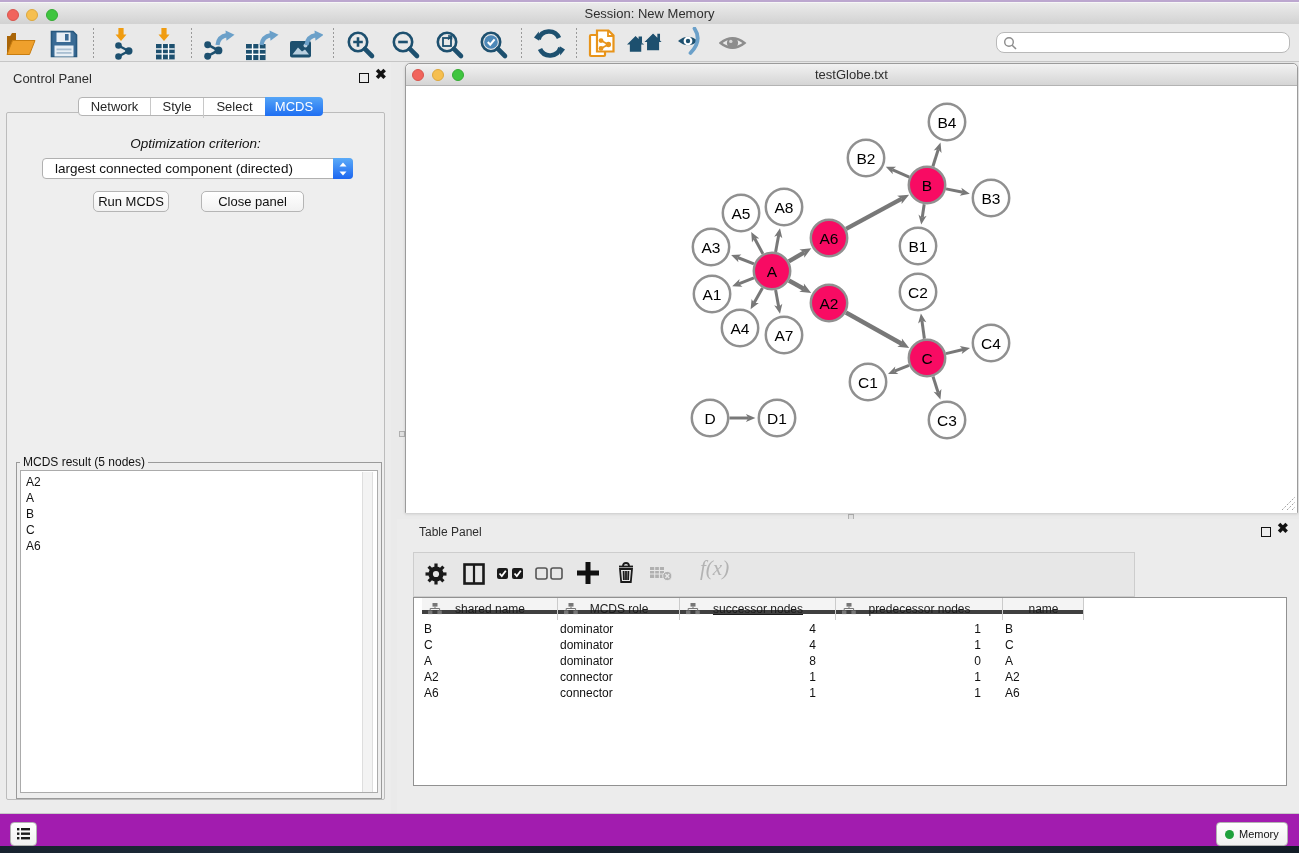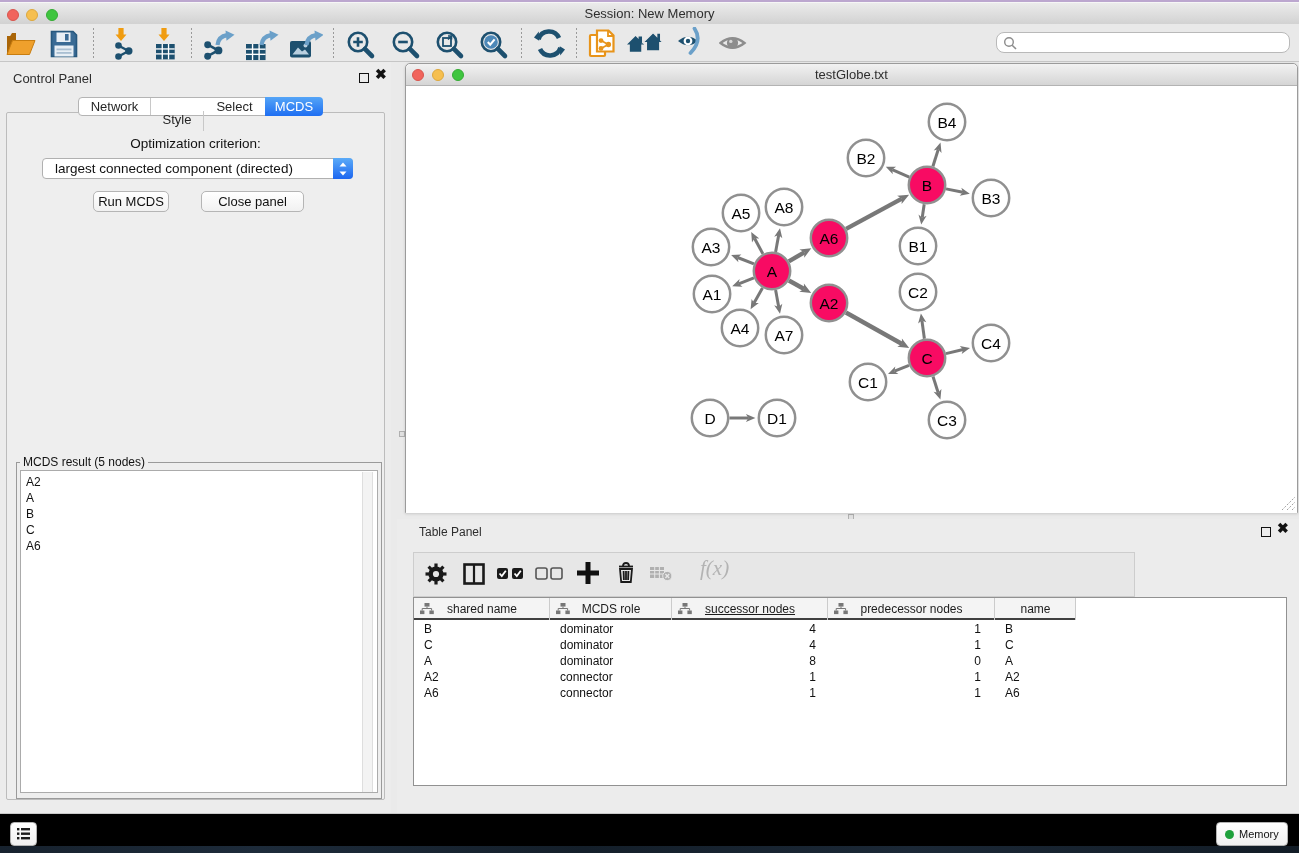--- a/index.html
+++ b/index.html
@@ -196,26 +196,26 @@
 
 <div class="abs" style="left:0;top:62px;width:391px;height:751px;background:#ececec;">
   <div class="abs" style="left:13px;top:9px;font-size:13px;color:#2d2d2d;">Control Panel</div>
   <div class="abs" style="left:359px;top:11px;width:10px;height:10px;border:1.5px solid #111;"></div>
   <div class="abs" style="left:375px;top:4px;font-size:14px;font-weight:bold;color:#111;">✖</div>
 
   <div class="abs" style="left:6px;top:50px;width:379px;height:688px;background:#eeeeee;border:1px solid #bcbcbc;border-radius:2px;"></div>
 
   <div class="abs" style="left:78px;top:35px;width:243px;height:19px;background:#fff;border:1px solid #b4b4b4;border-radius:4px;font-size:13px;color:#262626;">
     <div class="abs" style="left:0;top:0;width:72px;height:17px;line-height:17px;text-align:center;border-right:1px solid #c8c8c8;">Network</div>
-    <div class="abs" style="left:72px;top:0;width:53px;height:20px;line-height:17px;text-align:center;border-right:1px solid #c8c8c8;margin-top:13px;">Style</div>
+    <div class="abs" style="left:72px;top:0;width:53px;height:20px;line-height:17px;text-align:center;border-right:1px solid #c8c8c8;">Style</div>
     <div class="abs" style="left:125px;top:0;width:61px;height:17px;line-height:17px;text-align:center;">Select</div>
     <div class="abs" style="left:186px;top:-1px;width:58px;height:19px;line-height:19px;text-align:center;background:linear-gradient(#55a5f7,#1e6ef2);border-radius:0 4px 4px 0;color:#fff;">MCDS</div>
   </div>
 
-  <div class="abs" style="left:8px;top:74px;width:375px;text-align:center;font-size:13.5px;color:#111;">Optimization criterion:</div>
+  <div class="abs" style="left:8px;top:74px;width:375px;text-align:center;font-size:13.5px;color:#111;font-style:italic;">Optimization criterion:</div>
 
   <div class="abs" style="left:42px;top:96px;width:311px;height:21px;background:#fff;border:1px solid #b0b0b0;border-radius:4px;">
     <div class="abs" style="left:12px;top:2px;font-size:13.5px;color:#111;">largest connected component (directed)</div>
     <div class="abs" style="right:-1px;top:-1px;width:20px;height:21px;background:linear-gradient(#5babf8,#1c66f0);border-radius:0 4px 4px 0;">
       <svg width="20" height="22" viewBox="0 0 20 22">
           <path d="M6.5 8.5 L10 4.5 L13.5 8.5 Z M6.5 13.5 L10 17.5 L13.5 13.5 Z" fill="#fff"></path>
         </svg>
     </div>
   </div>
 
@@ -293,21 +293,21 @@
           <line x1="9.4" y1="3" x2="9.4" y2="14"></line>
         </g>
         <circle cx="17.3" cy="12" r="4.6" fill="#b0b0b0" stroke="#e7e7e7" stroke-width="1"></circle>
         <path d="M15.4 10.1 L19.2 13.9 M19.2 10.1 L15.4 13.9" stroke="#e7e7e7" stroke-width="1.4"></path>
       </svg>
 <div class="abs" style="left:286px;top:3px;font-family:'Liberation Serif',serif;font-style:italic;font-size:21px;color:#b3b3b3;">f(x)</div>
   </div>
 
   <div class="abs" style="left:16px;top:78px;width:874px;height:189px;background:#fff;border:1px solid #919191;">
 
-    <div class="abs" style="left:0;top:0;width:662px;height:22px;background:#f4f4f4;border-bottom:2px solid #404040;font-size:12px;color:#1c1c1c;">
+    <div class="abs" style="left:8px;top:0;width:662px;height:16px;background:#f4f4f4;border-bottom:4px solid #404040;font-size:12px;color:#1c1c1c;">
       <div class="abs" style="left:0;top:0;width:136px;height:22px;border-right:1px solid #cbcbcb;">
           <span class="abs" style="left:0;width:136px;top:4px;text-align:center;">shared name</span>
         </div>
       <div class="abs" style="left:136px;top:0;width:122px;height:22px;border-right:1px solid #cbcbcb;">
           <span class="abs" style="left:0;width:122px;top:4px;text-align:center;">MCDS role</span>
         </div>
       <div class="abs" style="left:258px;top:0;width:156px;height:22px;border-right:1px solid #cbcbcb;">
           <span class="abs" style="left:0;width:156px;top:4px;text-align:center;text-decoration:underline;">successor nodes</span>
         </div>
       <div class="abs" style="left:414px;top:0;width:167px;height:22px;border-right:1px solid #cbcbcb;">
@@ -491,21 +491,21 @@
 
   <svg class="abs" style="right:1px;bottom:1px;" width="15" height="15" viewBox="0 0 15 15">
       <g stroke="#a0a0a0" stroke-width="1" stroke-dasharray="2,1.5">
         <line x1="1" y1="14" x2="14" y2="1"></line>
         <line x1="6" y1="14" x2="14" y2="6"></line>
         <line x1="11" y1="14" x2="14" y2="11"></line>
       </g>
     </svg>
 </div>
 
-<div class="abs" style="left:0;top:813px;width:1299px;height:33px;background:#000000;border-top:1px solid #c9c9c9;">
+<div class="abs" style="left:0;top:813px;width:1299px;height:33px;background:#a21caf;border-top:1px solid #c9c9c9;">
   <div class="abs" style="left:10px;top:8px;width:27px;height:24px;background:linear-gradient(#fff,#f0f0f0);border:1px solid #b2b2b2;border-radius:4px;">
     <svg width="25" height="22" viewBox="0 0 25 22">
         <g fill="#1c1c1c">
           <rect x="6" y="5" width="2.4" height="2.4"></rect>
           <rect x="10" y="5" width="9" height="2.4"></rect>
           <rect x="6" y="9.5" width="2.4" height="2.4"></rect>
           <rect x="10" y="9.5" width="9" height="2.4"></rect>
           <rect x="6" y="14" width="2.4" height="2.4"></rect>
           <rect x="10" y="14" width="9" height="2.4"></rect>
         </g>

